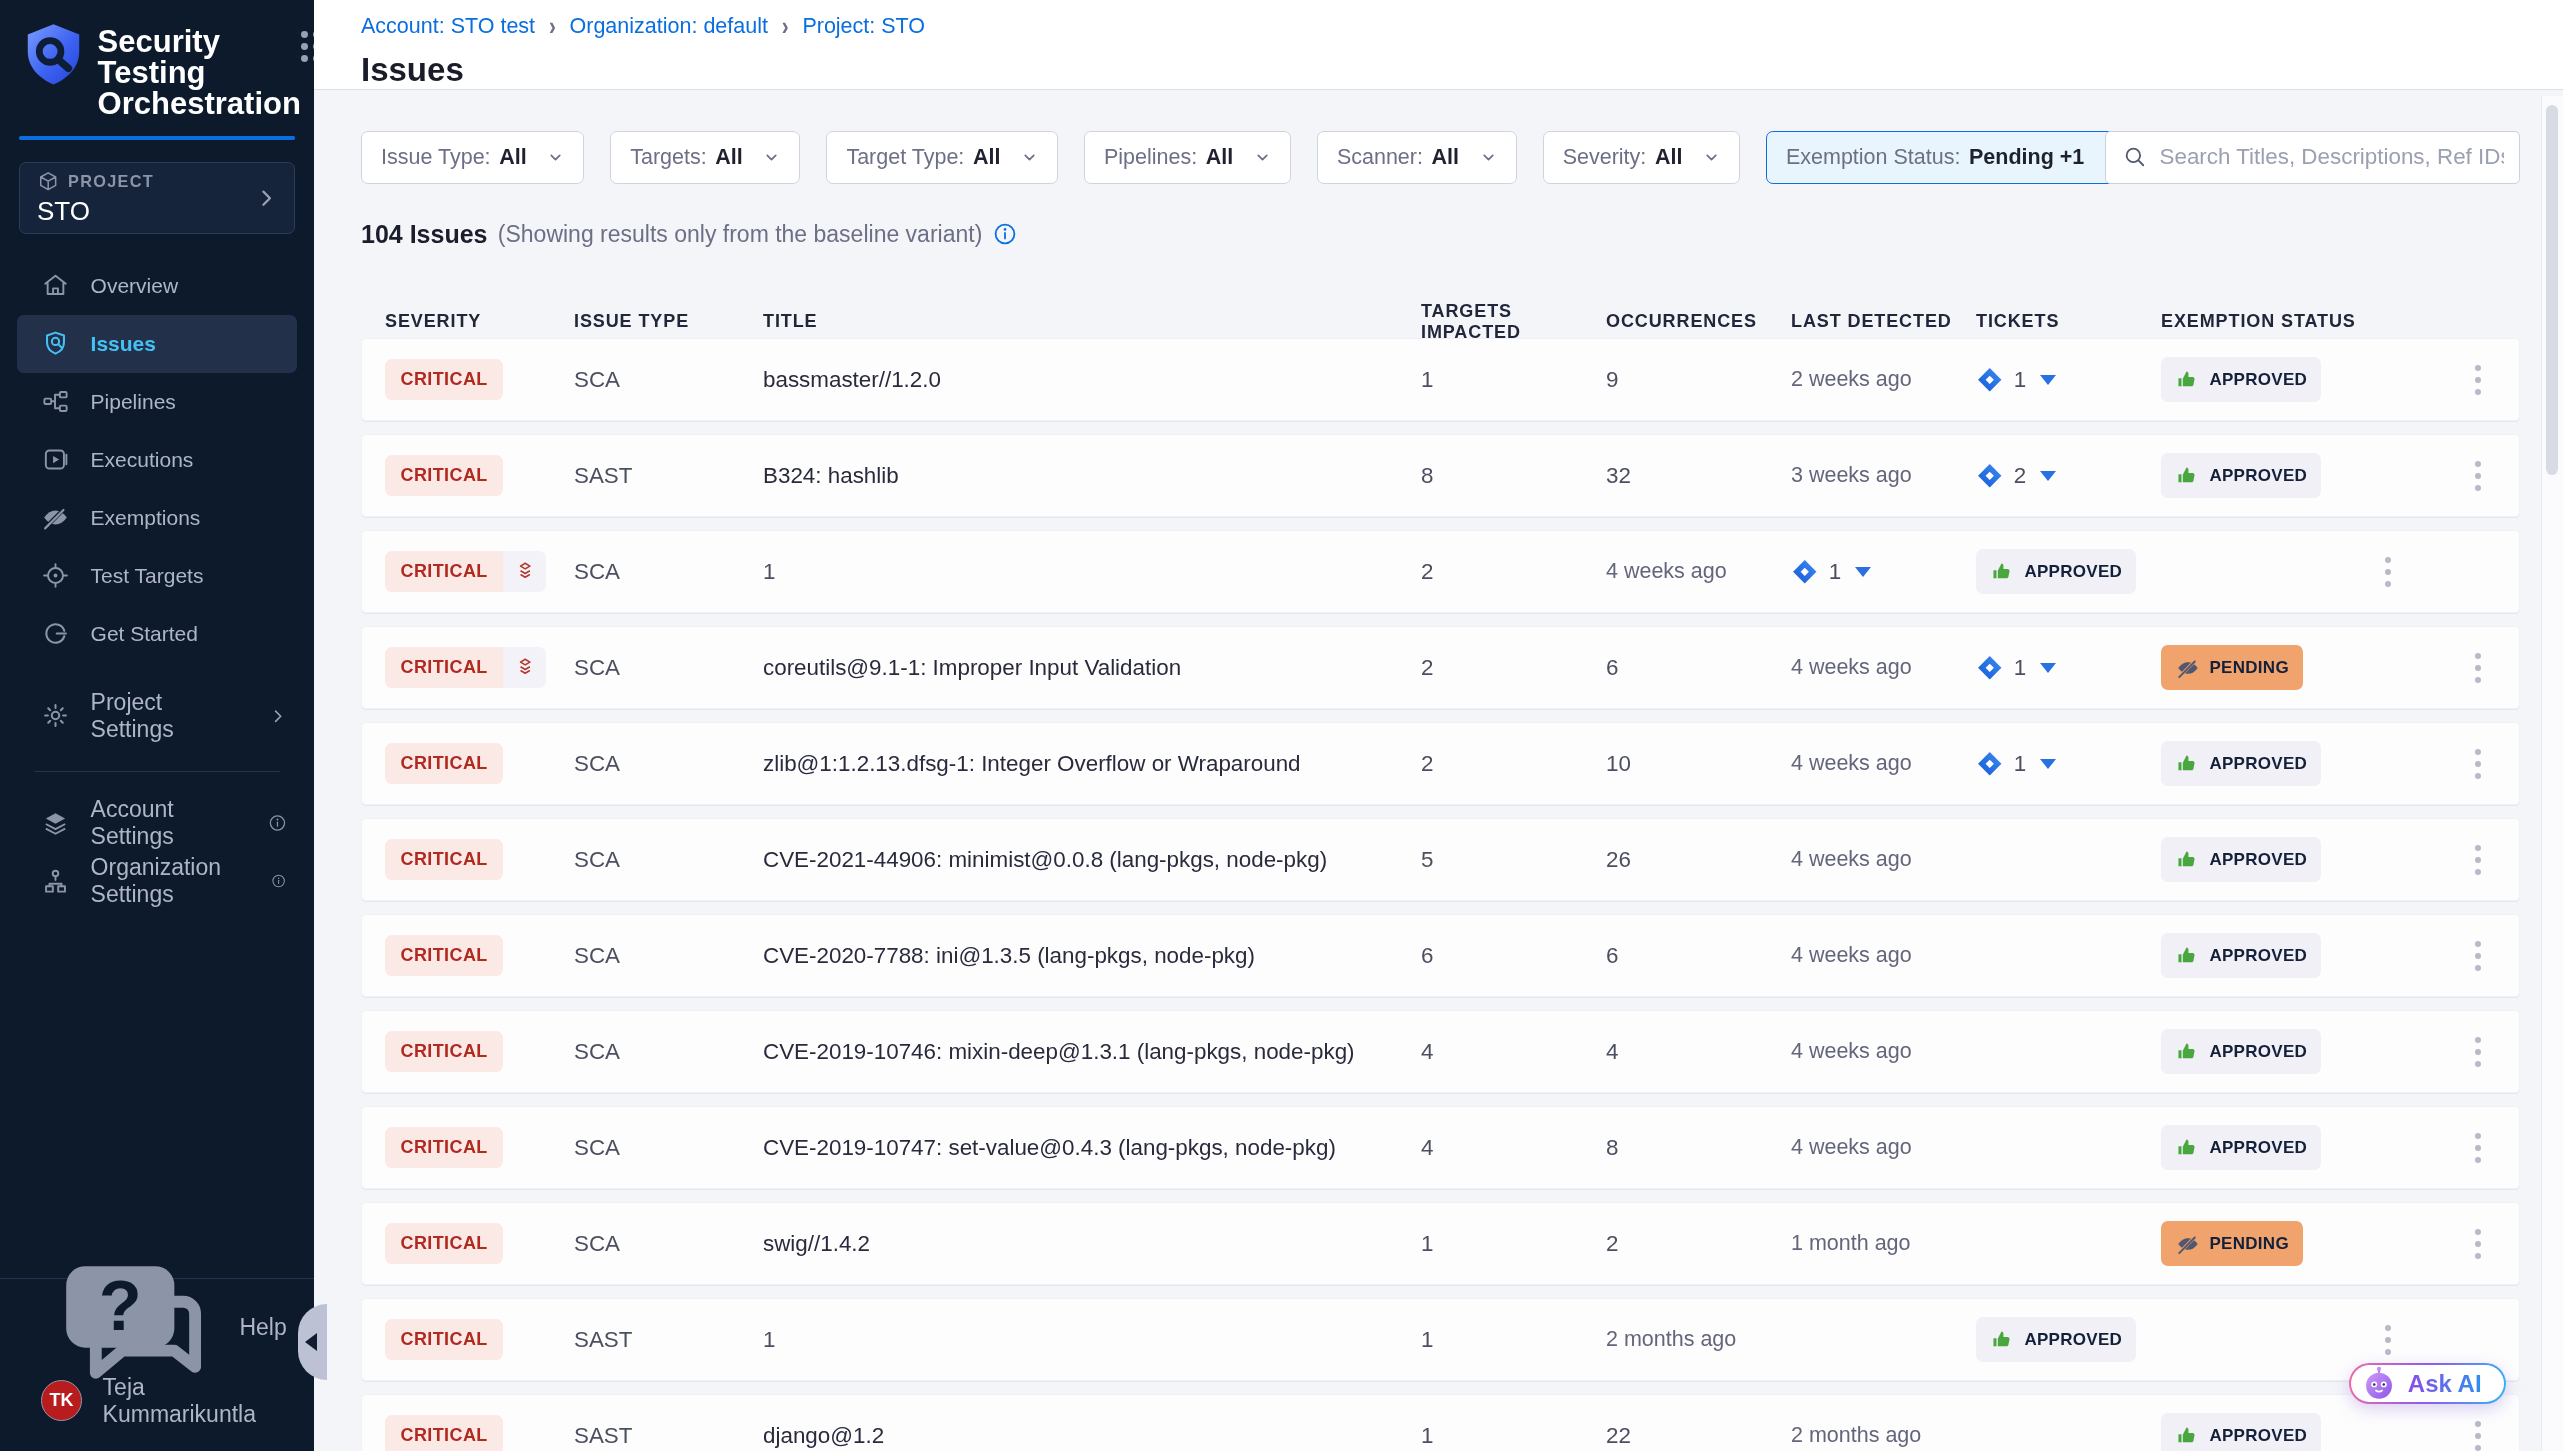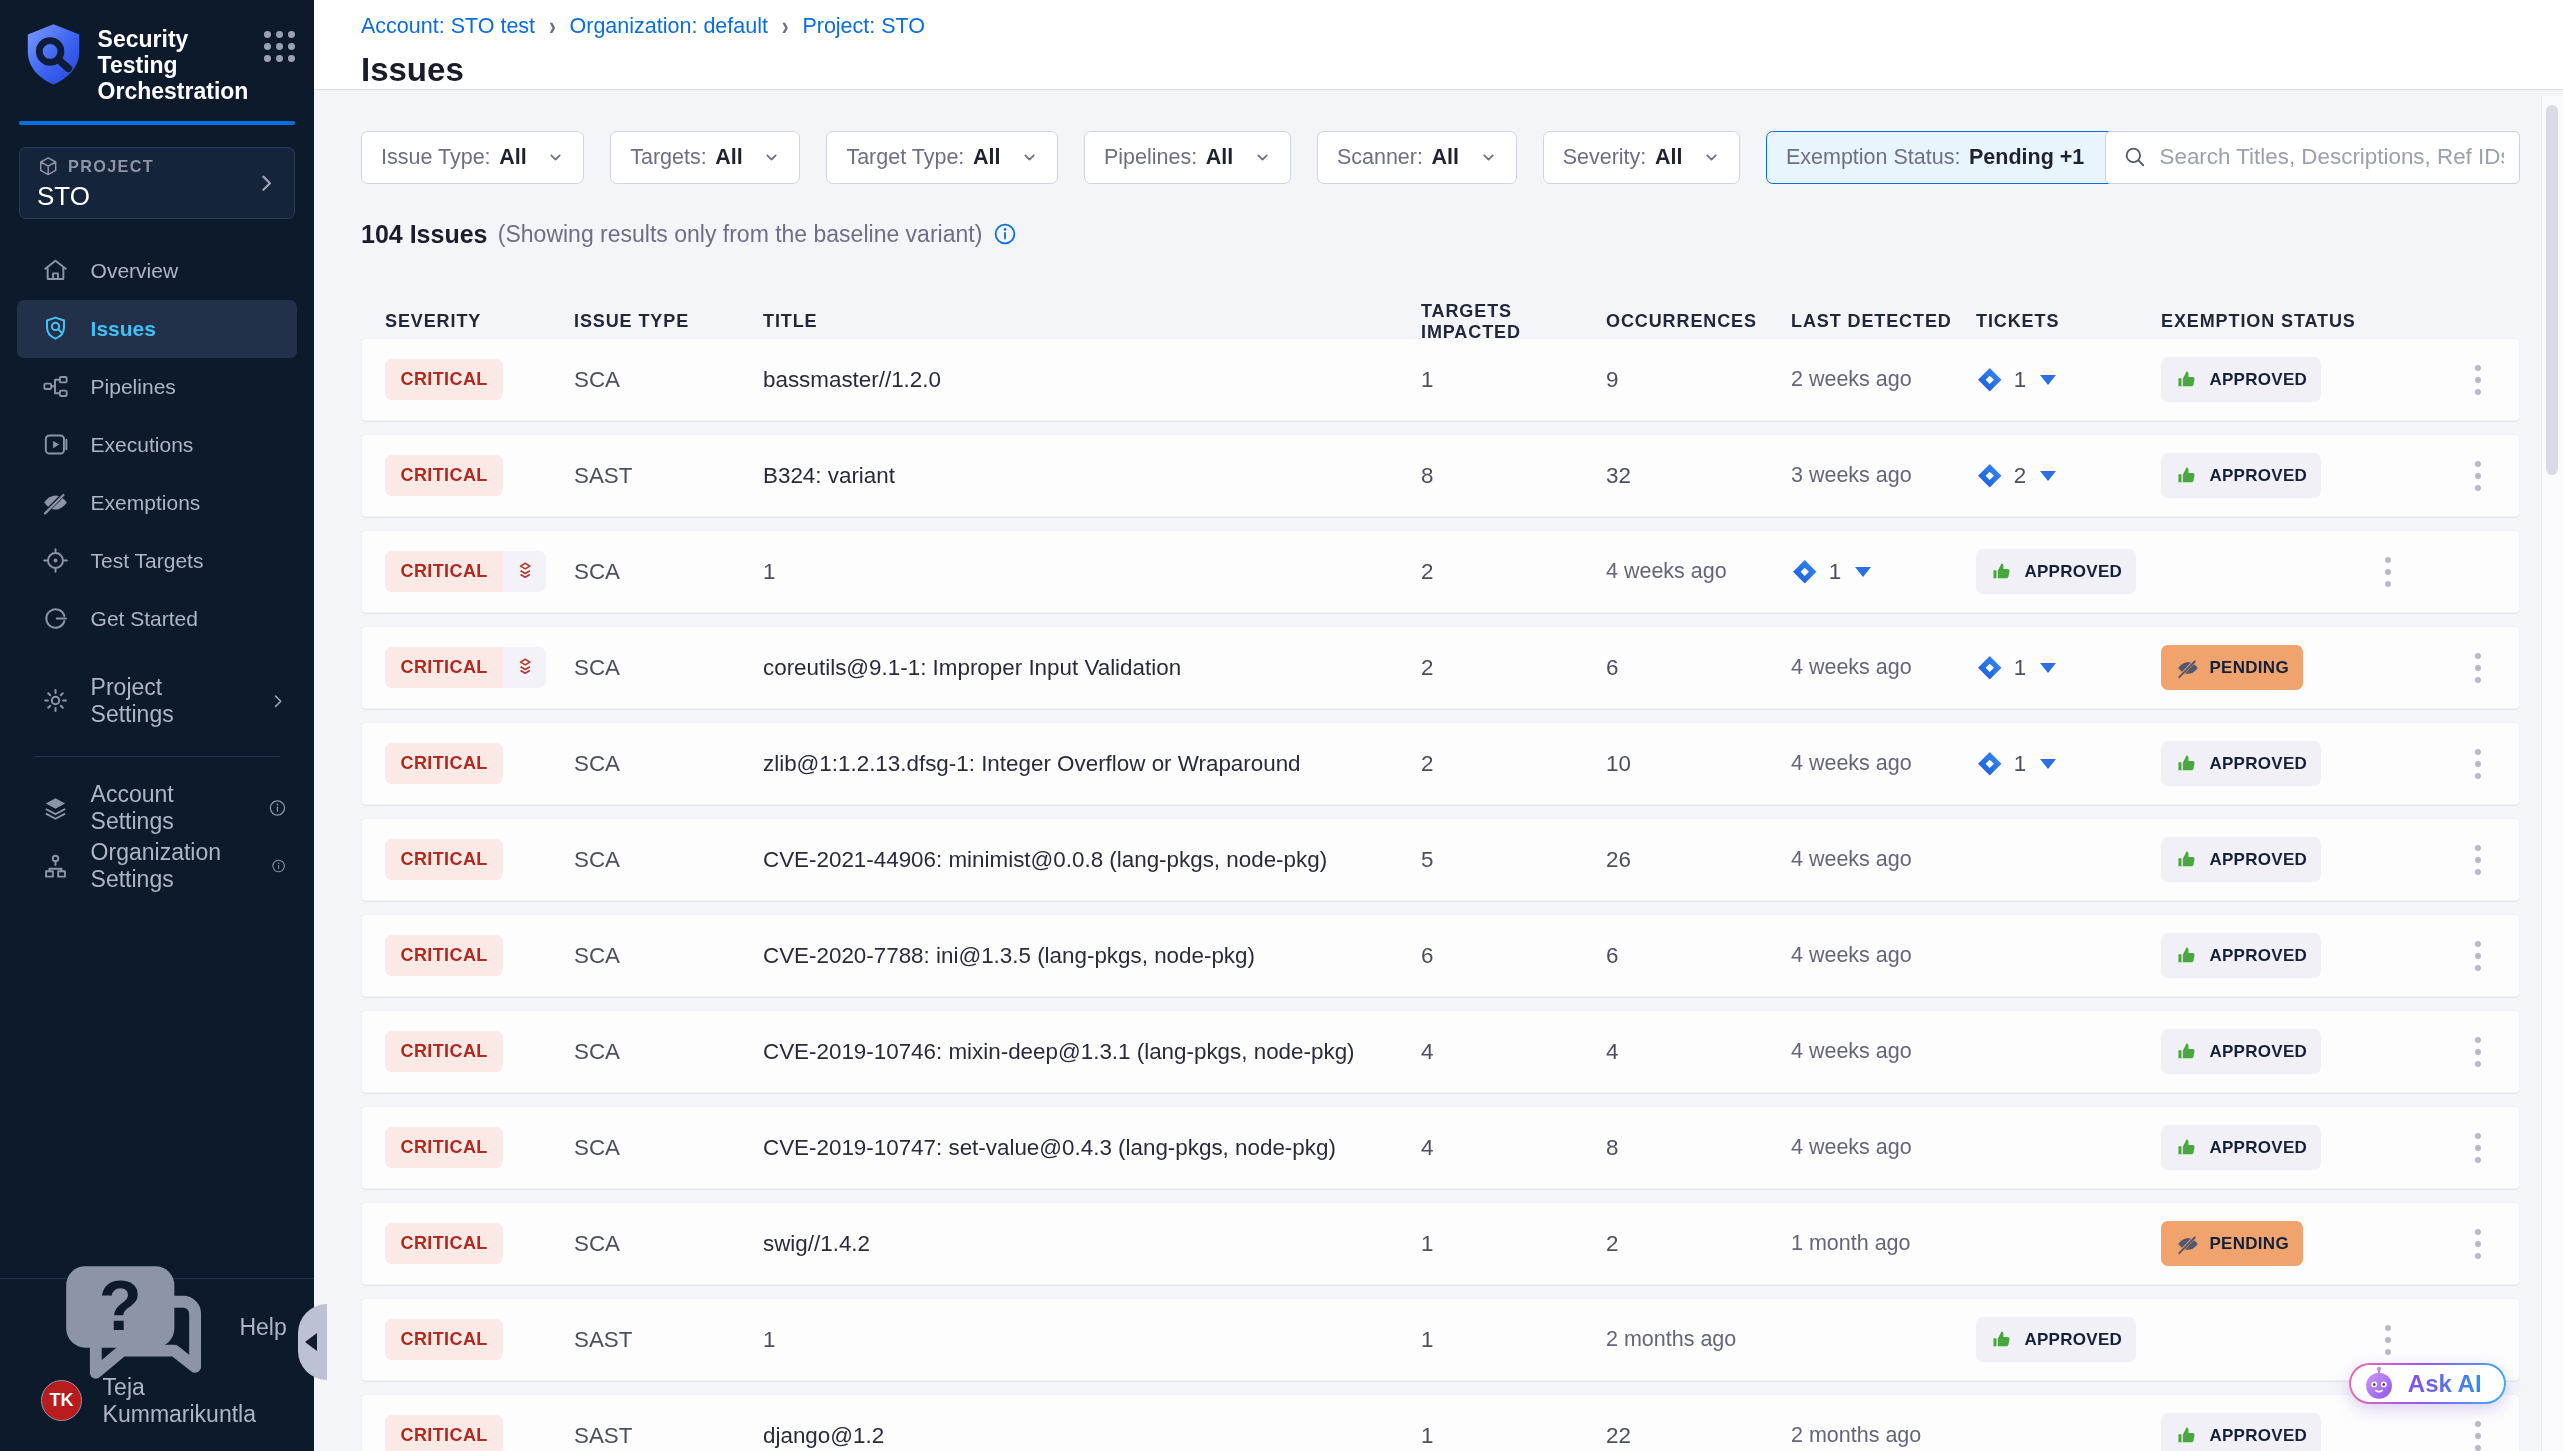--- a/index.html
+++ b/index.html
@@ -5,21 +5,21 @@
   * { margin:0; padding:0; box-sizing:border-box; }
   html,body { width:2563px; height:1452px; overflow:hidden; background:#f4f5f9;
     font-family:"Liberation Sans", sans-serif; }
   .app { display:flex; width:100%; height:100%; position:relative; }
 
   
   .sidebar { width:314px; min-width:314px; height:100%; background:#0c1a2c; color:#b0b7c6;
     display:flex; flex-direction:column; position:relative; }
   .sb-head { display:flex; align-items:flex-start; padding:22.4px 19px 0 20.6px; }
   .sb-logo { width:65px; height:71px; flex:0 0 auto; }
-  .sb-title { font-size:23px; font-weight:bold; color:#ffffff; line-height:26px; margin-left:12px; margin-top:3.4px; flex:1; }
+  .sb-title { font-size:31px; font-weight:bold; color:#ffffff; line-height:31px; margin-left:12px; margin-top:3.4px; flex:1; }
   .grid-icon { margin-top:8.6px; display:grid; grid-template-columns:repeat(3,6.9px); grid-gap:5.2px; cursor:pointer; }
   .grid-icon i { width:6.9px; height:6.9px; border-radius:50%; background:#98a0b3; }
   .sb-bluebar { height:4.3px; background:#0a6ee0; margin:17px 19px 0 19px; border-radius:1.7px; }
   .proj-card { margin:22.4px 19px 0 19px; height:72px; background:#16243b; border:0.9px solid #2d3c56;
     border-radius:6.9px; display:flex; align-items:center; padding:0 17px; cursor:pointer; }
   .proj-info { flex:1; }
   .proj-label-row { display:flex; align-items:center; gap:8.6px; }
   .proj-label { font-size:16.3px; letter-spacing:1.3px; font-weight:bold; color:#8c94a8; }
   .proj-name { font-size:26px; color:#ffffff; margin-top:3.4px; font-weight:500; }
   .nav { list-style:none; margin-top:22.4px; padding:0 17px; }
@@ -435,21 +435,21 @@
             </div>
   </div>
           <div class="tablegrid row">
     <div class="cell">
       <span class="sev-badge">
         <span class="sev-text">CRITICAL</span>
 
       </span>
     </div>
     <div class="cell">SAST</div>
-    <div class="cell title-c">B324: variant</div>
+    <div class="cell title-c">B324: hashlib</div>
     <div class="cell">8</div>
     <div class="cell">32</div>
     <div class="cell date-c">3 weeks ago</div>
     <div class="cell tickets-c">
       <span class="jira">
         <svg viewBox="0 0 24 24">
           <defs>
                     <linearGradient id="jg" x1="0" y1="1" x2="1" y2="0">
             <stop offset="0" stop-color="#1459d6"></stop>
                       <stop offset="1" stop-color="#3c8cf5"></stop>

